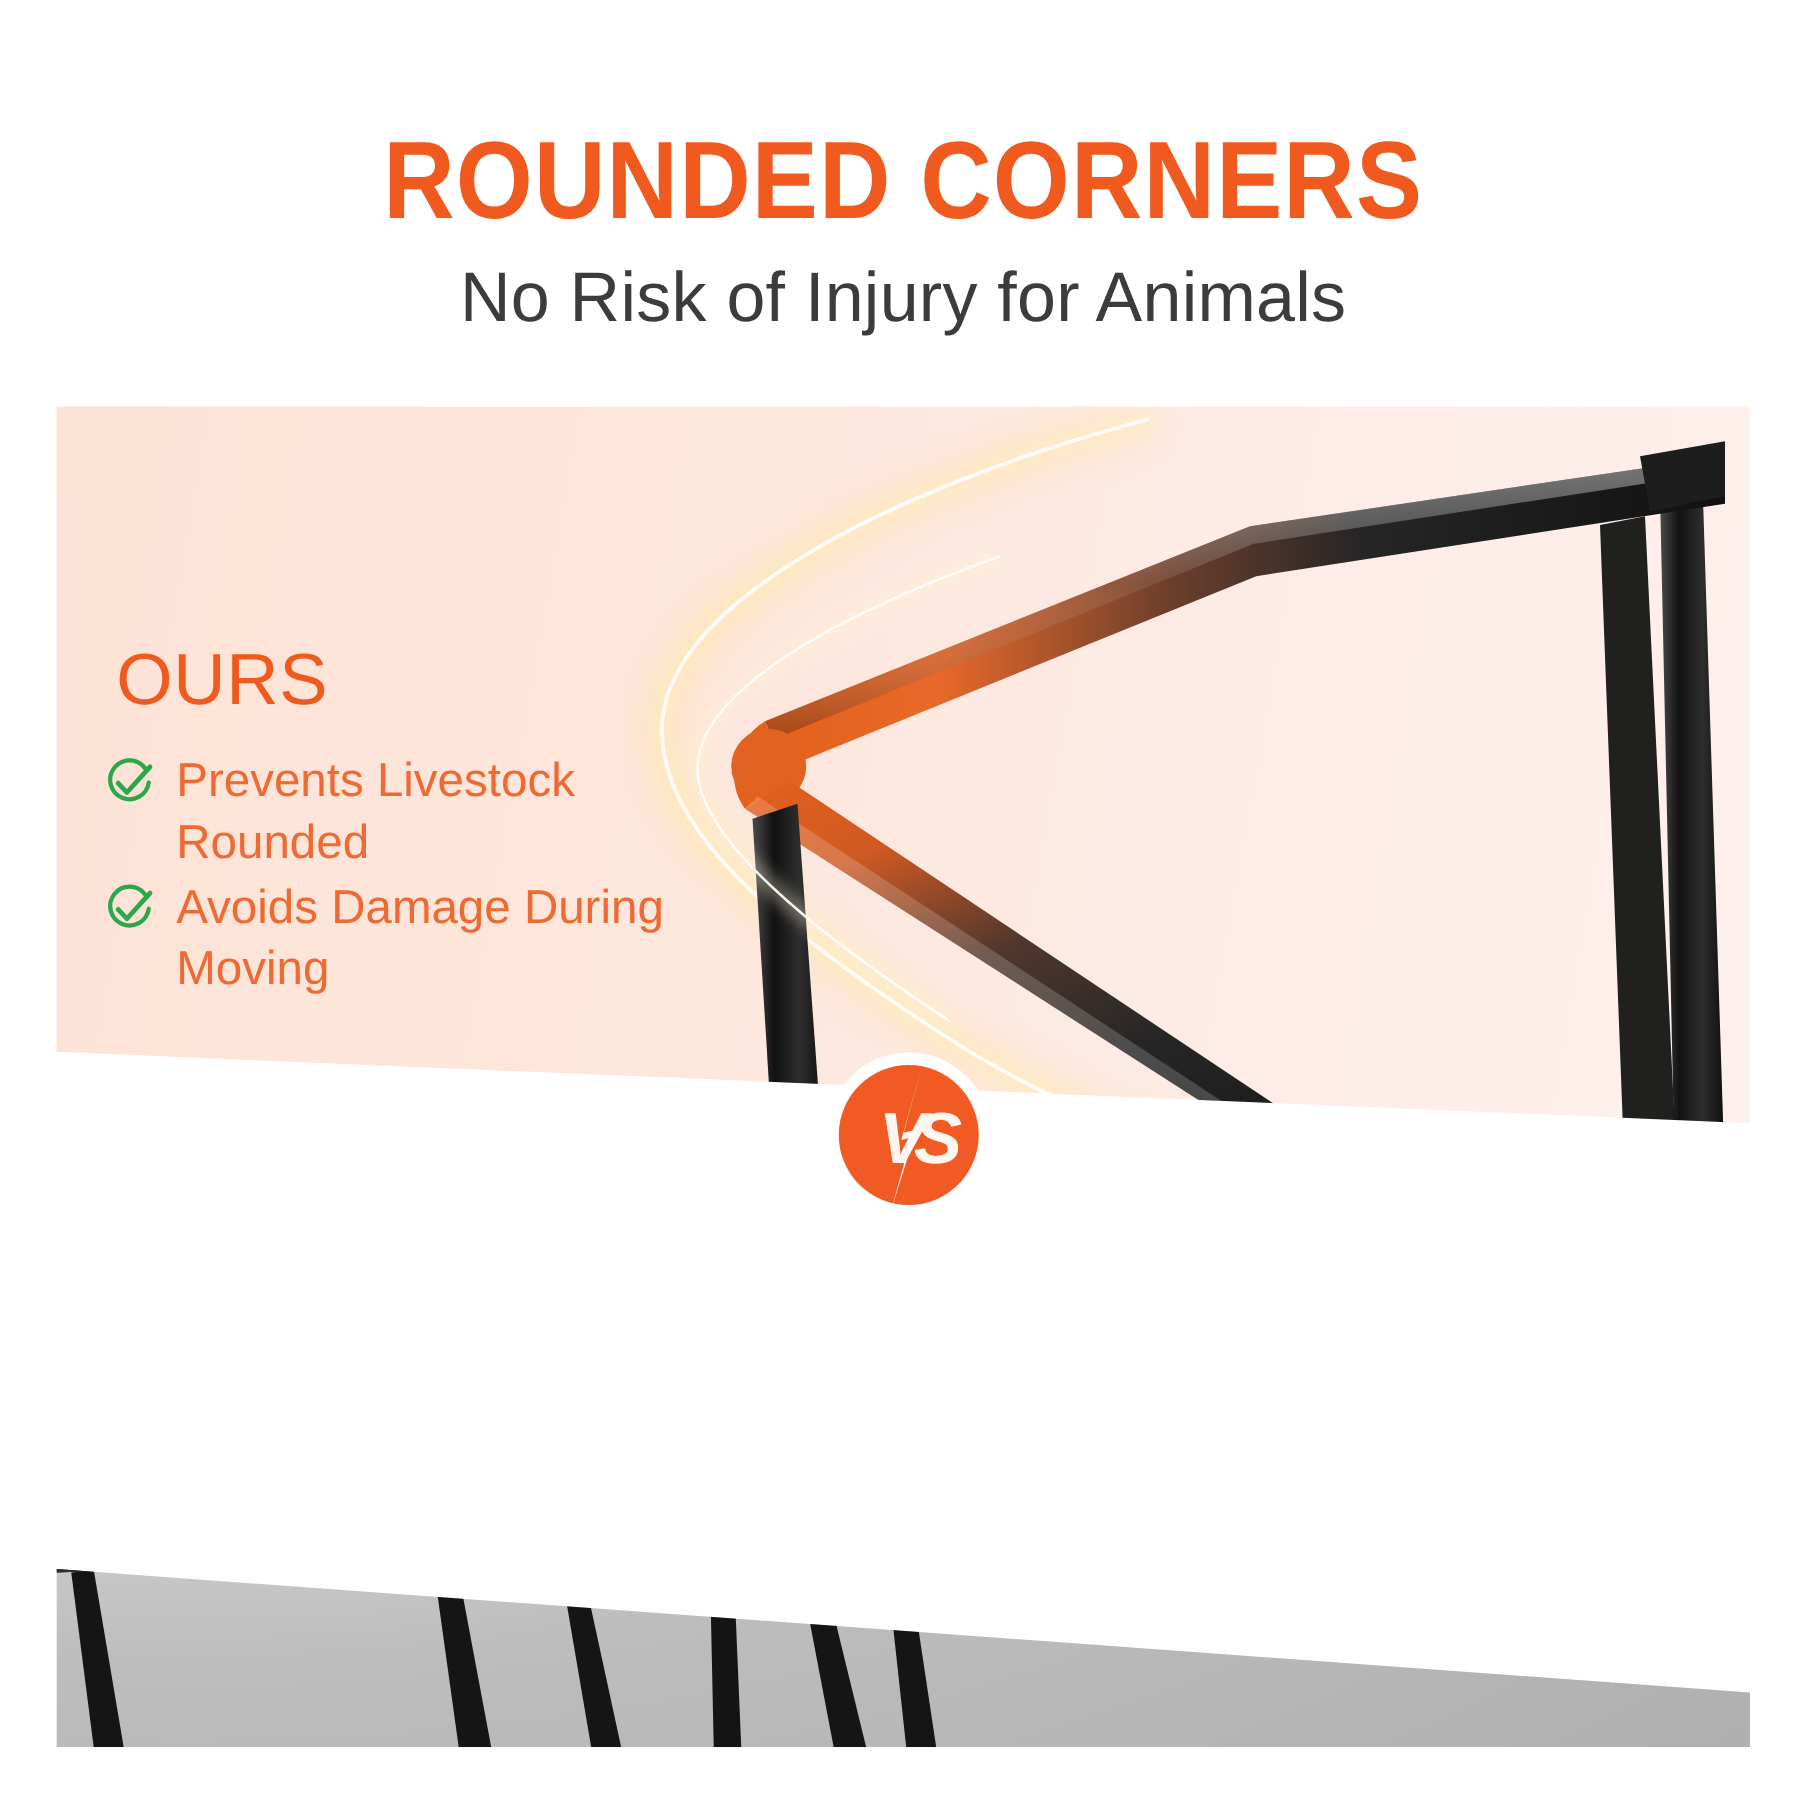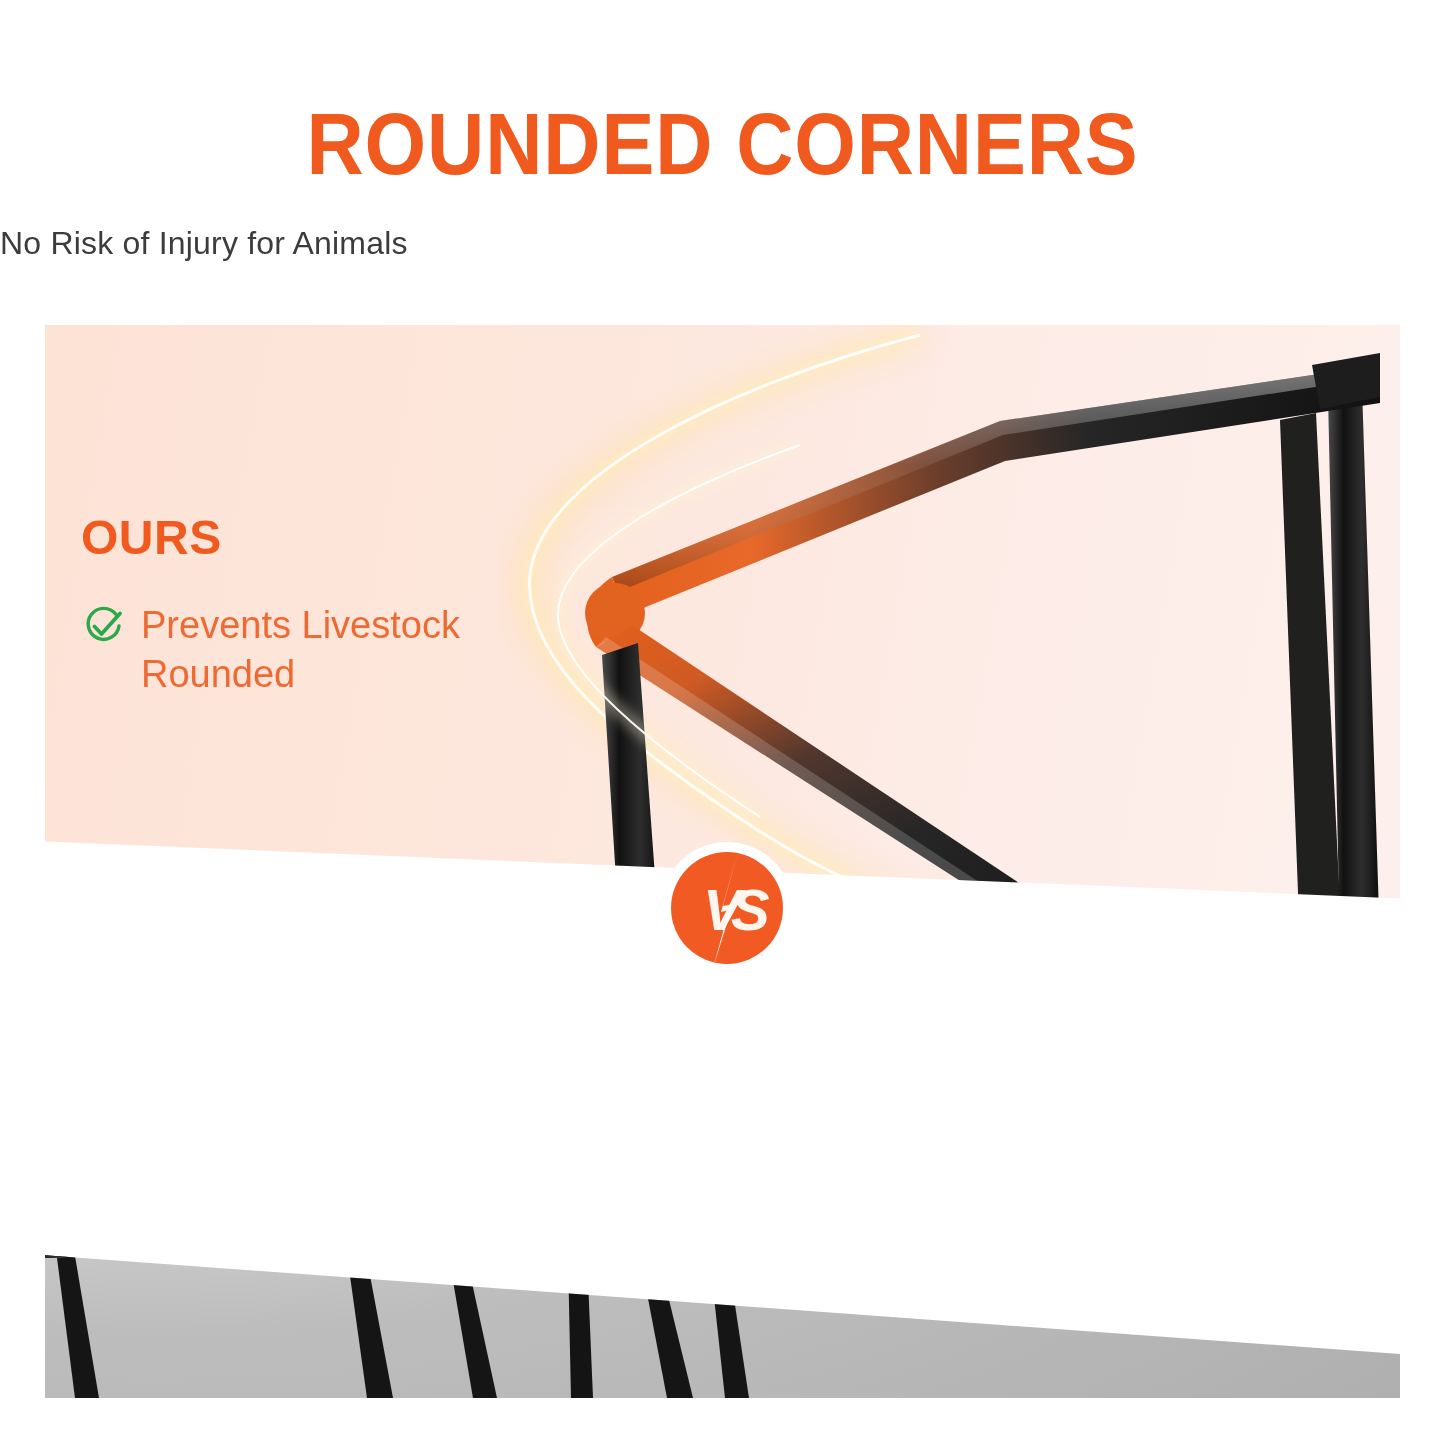--- a/index.html
+++ b/index.html
@@ -22,46 +22,46 @@
     font-family:"Liberation Sans Narrow","Liberation Sans",sans-serif;
     font-size:88px;font-weight:bold;
     letter-spacing:1px;
     color:#f05a1e;
     transform:scaleX(.90);
     line-height:92px;
     white-space:nowrap;
   }
   #subtitle{
     position:absolute;left:0;top:205px;width:1445px;
-    font-size:32px;font-weight:normal;
+    text-align:center;
+    font-size:56px;font-weight:normal;
     color:#3c3c3c;
     letter-spacing:.2px;
     white-space:nowrap;
-    margin-top:20px;
   }
 
   
   #stage{
     position:absolute;left:45px;top:325px;width:1355px;height:1073px;
   }
 
   
   #panel-ours{
     position:absolute;left:0;top:0;width:1355px;height:620px;
     background:linear-gradient(100deg,#fde3d6 0%,#fde6db 35%,#fdece7 70%,#fdf0ec 100%);
     overflow:hidden;
     clip-path:polygon(0 0, 100% 0, 100% 92.5%, 0 83.3%);
   }
   
   #ours-photo{position:absolute;right:0;top:0;width:900px;height:620px;overflow:hidden;}
   #ours-photo svg{position:absolute;left:0;top:0;}
 
   #ours-heading{
-    position:absolute;left:36px;top:185px;
-    font-size:48px;font-weight:bold;color:#f05a1e;
+    position:absolute;left:48px;top:185px;
+    font-size:58px;font-weight:normal;color:#f05a1e;
     letter-spacing:.5px;
   }
   #ours-list{
     position:absolute;left:38px;top:276px;width:500px;
   }
   .ours-item{
     position:relative;
     padding-left:58px;
     font-size:38px;line-height:49px;
     color:#ee6a32;
@@ -193,20 +193,29 @@
     <div id="ours-list">
       <div class="ours-item">
         <span class="chk">
           <svg width="42" height="42" viewBox="0 0 42 42" xmlns="http://www.w3.org/2000/svg">
             <path d="M33,9.5 A15.5,15.5 0 1 0 36,21" fill="none" stroke="#2BA84A" stroke-width="3.4" stroke-linecap="round"></path>
             <polyline points="11.5,21.5 18.5,29 37,8.5" fill="none" stroke="#2BA84A" stroke-width="3.8" stroke-linecap="round" stroke-linejoin="round"></polyline>
           </svg>
         </span>
         <span>Prevents Livestock Rounded</span>
       </div>
+      <div class="ours-item">
+        <span class="chk">
+          <svg width="42" height="42" viewBox="0 0 42 42" xmlns="http://www.w3.org/2000/svg">
+            <path d="M33,9.5 A15.5,15.5 0 1 0 36,21" fill="none" stroke="#2BA84A" stroke-width="3.4" stroke-linecap="round"></path>
+            <polyline points="11.5,21.5 18.5,29 37,8.5" fill="none" stroke="#2BA84A" stroke-width="3.8" stroke-linecap="round" stroke-linejoin="round"></polyline>
+          </svg>
+        </span>
+        <span>Avoids Damage During Moving</span>
+      </div>
     </div>
   </div>
 
   <div id="panel-others">
     <div id="others-inner">
 
       <div id="others-photo">
         <svg width="900" height="470" viewBox="0 0 900 470" xmlns="http://www.w3.org/2000/svg">
           <defs>
             <linearGradient id="sqTop" x1="0" y1="0" x2="0" y2="1">

